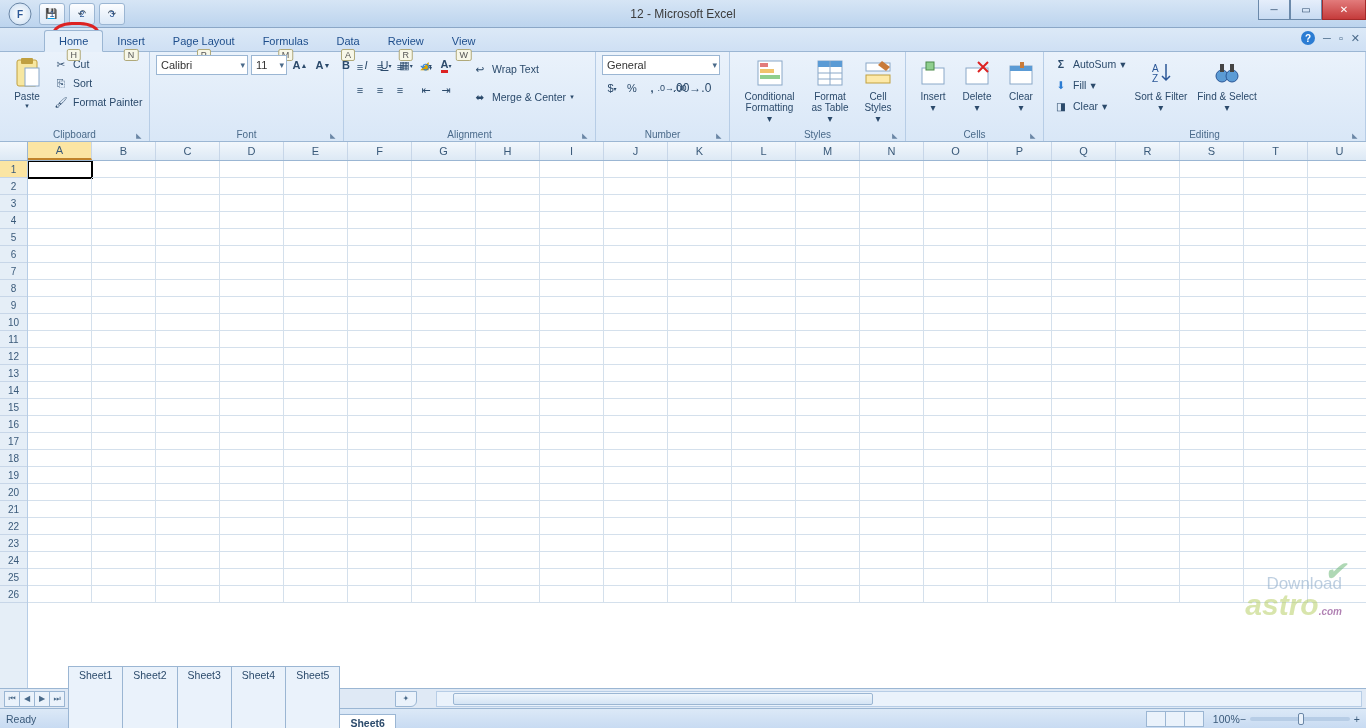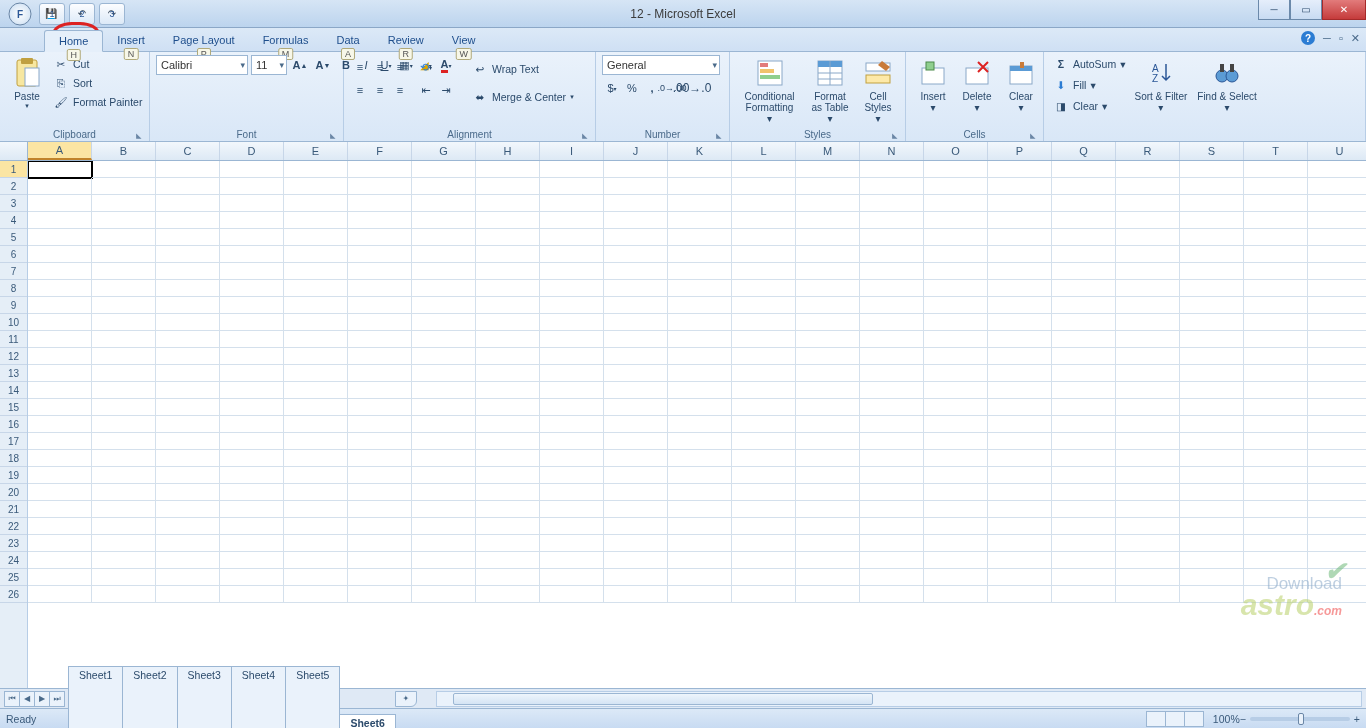--- a/index.html
+++ b/index.html
@@ -112,21 +112,21 @@
   <div class="title-text">12 - Microsoft Excel</div>
   <div class="win-controls">
     <div class="win-btn">─</div>
     <div class="win-btn">▭</div>
     <div class="win-btn close">✕</div>
   </div>
 </div>
 
 <div class="tabrow">
   <div class="home-circle"></div>
-  <div id="tabs-container" style="display: flex;">
+  <div id="tabs-container" style="display: flex; align-items: center;">
       <div class="tab active">Home<div class="keyhint">H</div></div>
       <div class="tab">Insert<div class="keyhint">N</div></div>
       <div class="tab">Page Layout<div class="keyhint">P</div></div>
       <div class="tab">Formulas<div class="keyhint">M</div></div>
       <div class="tab">Data<div class="keyhint">A</div></div>
       <div class="tab">Review<div class="keyhint">R</div></div>
       <div class="tab">View<div class="keyhint">W</div></div>
     </div>
   <div class="tabrow-right">
     <div class="help-icon">?</div>
@@ -336,20 +336,21 @@
           </div><span>Sort &amp; Filter</span> ▾</div>
       <div class="bigbtn"><div class="ico">
             <svg width="26" height="26">
               <circle cx="8" cy="16" r="6" fill="#5b9bd5" stroke="#2b5797"></circle>
               <circle cx="18" cy="16" r="6" fill="#5b9bd5" stroke="#2b5797"></circle>
               <rect x="6" y="4" width="4" height="8" fill="#444"></rect>
               <rect x="16" y="4" width="4" height="8" fill="#444"></rect>
             </svg>
           </div><span>Find &amp; Select</span> ▾</div>
     </div>
+    <div class="group-label">Editing</div>
   </div>
 </div>
 
 <div class="sheet-area">
   <div style="display:flex; flex-direction:column; flex:1;">
     <div style="display:flex;">
       <div class="corner" style="width:28px;"></div>
       <div class="colhdrs" id="colhdrs" style="flex:1;">
           <div class="colhdr sel">A</div>
           <div class="colhdr">B</div>
@@ -1000,21 +1001,21 @@
               <div class="cell"></div>
               <div class="cell"></div>
               <div class="cell"></div>
               <div class="cell"></div>
               <div class="cell"></div>
             </div>
           </div>
         <div class="watermark">
           <span class="chk">✔</span>
           <span class="d">Download</span>
-          <span>astro</span><span style="font-size:12px;color:#ef4444;">.com</span>
+          <span>astro</span><span style="font-size:10px;color:#701a75;">.com</span>
         </div>
       </div>
     </div>
   </div>
 
 </div>
 
 <div class="sheettabs">
   <div class="navset">
     <div class="navbtn">⏮</div>

